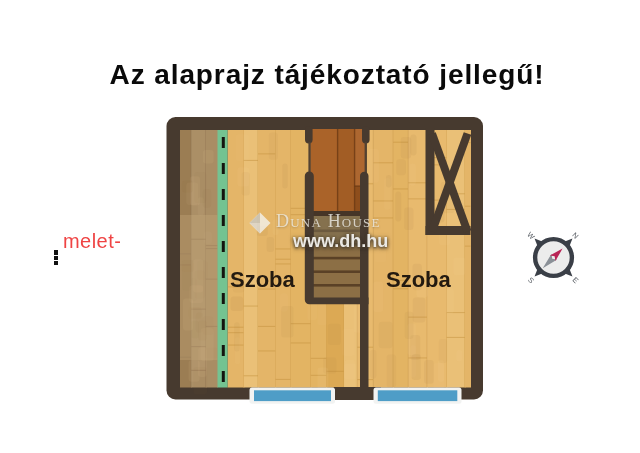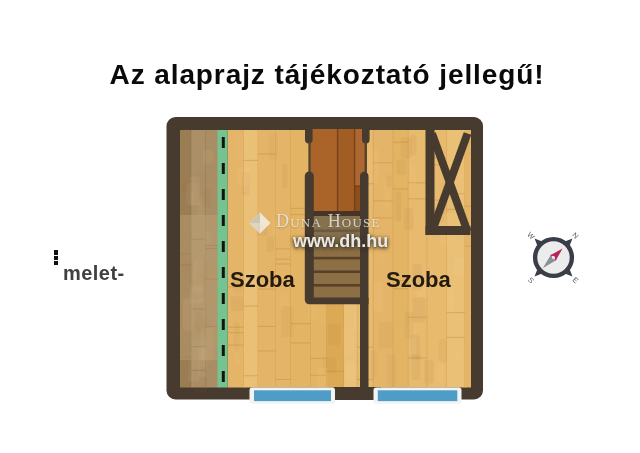--- a/index.html
+++ b/index.html
@@ -3,21 +3,21 @@
 <style>
 html,body{margin:0;padding:0;width:640px;height:453px;background:#ffffff;
 font-family:"Liberation Sans",sans-serif;position:relative;overflow:hidden;-webkit-font-smoothing:antialiased}
 .abs{position:absolute}
 .txt{position:absolute;transform:translateZ(0)}
 </style></head>
 <body>
 
 <div class="txt" style="left:7px;top:59px;width:640px;text-align:center;font-weight:bold;font-size:28px;color:#0a0a0a;letter-spacing:0.9px;white-space:nowrap">Az alaprajz tájékoztató jellegű!</div>
 
-<div class="txt" style="left:63px;top:262px;font-weight:bold;font-size:20px;color:#404040;letter-spacing:0.45px">melet-</div>
+<div class="txt" style="left:63px;top:230px;font-weight:normal;font-size:20px;color:#ef4444;letter-spacing:0.45px">melet-</div>
 
 <div class="abs" style="left:54px;top:250.3px;width:3.5px;height:4.3px;background:#111"></div>
 <div class="abs" style="left:54px;top:256.1px;width:3.5px;height:3.6px;background:#111"></div>
 <div class="abs" style="left:54px;top:260.9px;width:3.5px;height:3.7px;background:#111"></div>
 
 <svg class="abs" style="left:0;top:0;filter:blur(0.3px)" width="640" height="453" viewBox="0 0 640 453">
 
 <rect x="166.5" y="117" width="316.5" height="282.5" rx="9" fill="#473a2f"></rect>
 
 <g>

